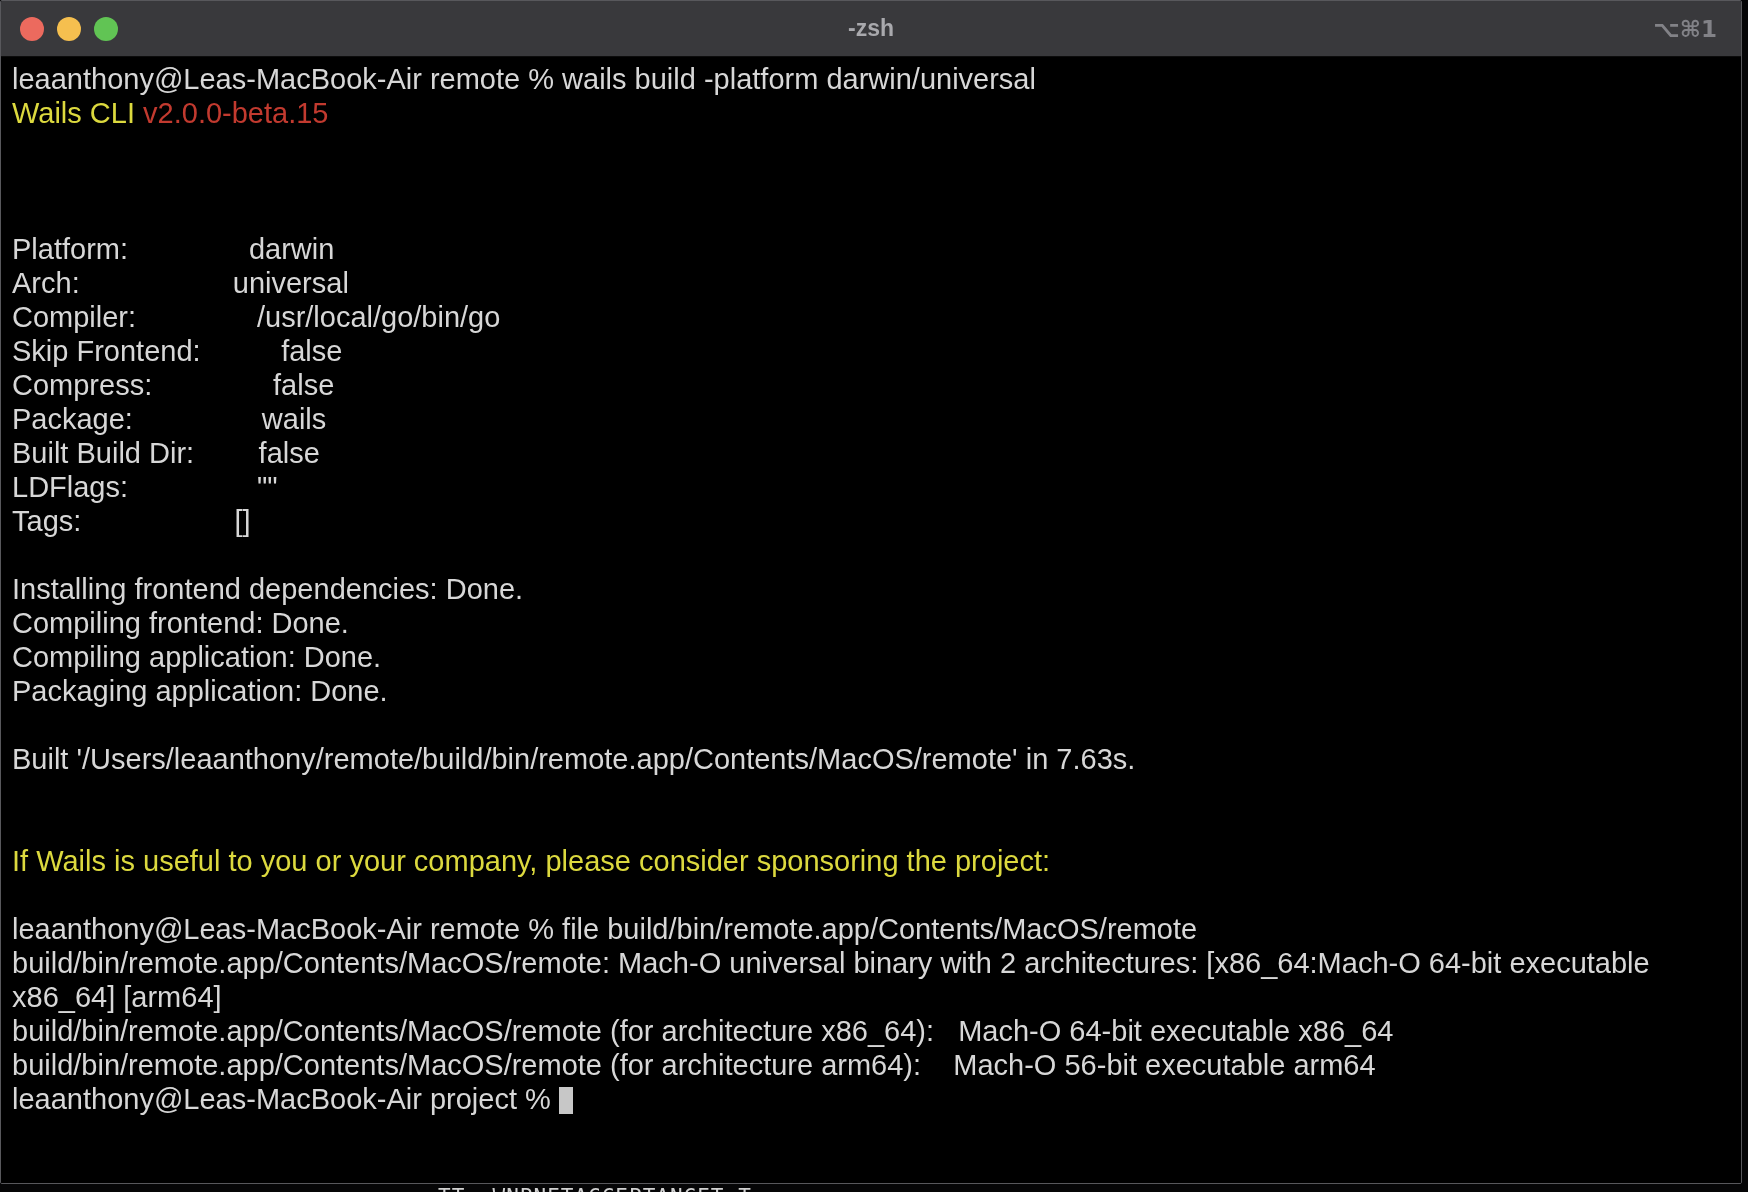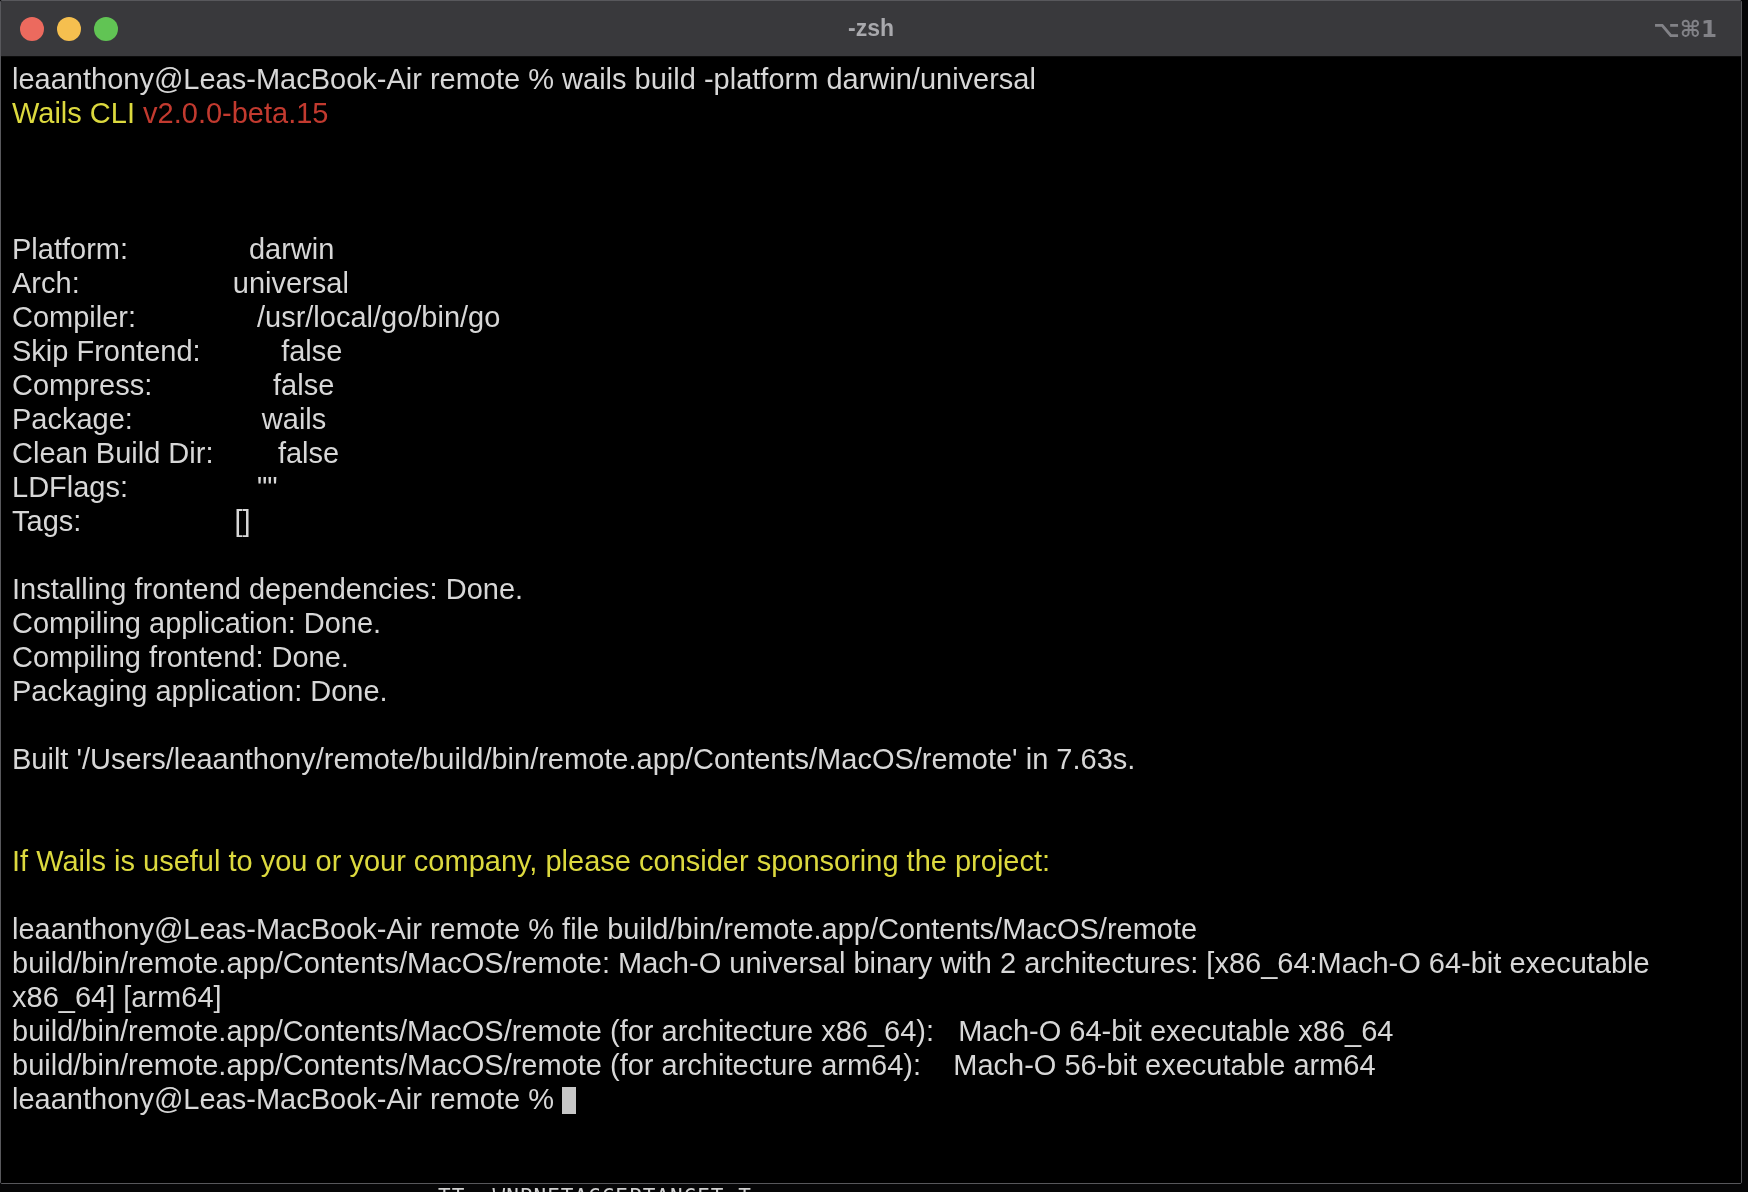--- a/index.html
+++ b/index.html
@@ -93,35 +93,35 @@
       <div class="line"><span style="color: rgb(220, 217, 62);">Wails CLI </span><span style="color: rgb(194, 58, 47);">v2.0.0-beta.15</span></div>
       <div class="line"></div>
       <div class="line"></div>
       <div class="line"></div>
       <div class="line"><span>Platform:               darwin</span></div>
       <div class="line"><span>Arch:                   universal</span></div>
       <div class="line"><span>Compiler:               /usr/local/go/bin/go</span></div>
       <div class="line"><span>Skip Frontend:          false</span></div>
       <div class="line"><span>Compress:               false</span></div>
       <div class="line"><span>Package:                wails</span></div>
-      <div class="line"><span>Clean Build Dir:        false</span></div>
+      <div class="line"><span>Built Build Dir:        false</span></div>
       <div class="line"><span>LDFlags:                ""</span></div>
       <div class="line"><span>Tags:                   []</span></div>
       <div class="line"></div>
       <div class="line"><span>Installing frontend dependencies: Done.</span></div>
+      <div class="line"><span>Compiling frontend: Done.</span></div>
       <div class="line"><span>Compiling application: Done.</span></div>
-      <div class="line"><span>Compiling frontend: Done.</span></div>
       <div class="line"><span>Packaging application: Done.</span></div>
       <div class="line"></div>
       <div class="line"><span>Built '/Users/leaanthony/remote/build/bin/remote.app/Contents/MacOS/remote' in 7.63s.</span></div>
       <div class="line"></div>
       <div class="line"></div>
       <div class="line"><span style="color: rgb(220, 217, 62);">If Wails is useful to you or your company, please consider sponsoring the project:</span></div>
       <div class="line"></div>
       <div class="line"><span>leaanthony@Leas-MacBook-Air remote % file build/bin/remote.app/Contents/MacOS/remote</span></div>
       <div class="line"><span>build/bin/remote.app/Contents/MacOS/remote: Mach-O universal binary with 2 architectures: [x86_64:Mach-O 64-bit executable</span></div>
       <div class="line"><span>x86_64] [arm64]</span></div>
       <div class="line"><span>build/bin/remote.app/Contents/MacOS/remote (for architecture x86_64):   Mach-O 64-bit executable x86_64</span></div>
       <div class="line"><span>build/bin/remote.app/Contents/MacOS/remote (for architecture arm64):    Mach-O 56-bit executable arm64</span></div>
-      <div class="line"><span>leaanthony@Leas-MacBook-Air remote % </span><span class="cursor" style="background: rgb(199, 199, 199);"></span></div>
+      <div class="line"><span>leaanthony@Leas-MacBook-Air project % </span><span class="cursor" style="background: rgb(199, 199, 199);"></span></div>
     </div>
 
 </div>
 
 </body></html>

